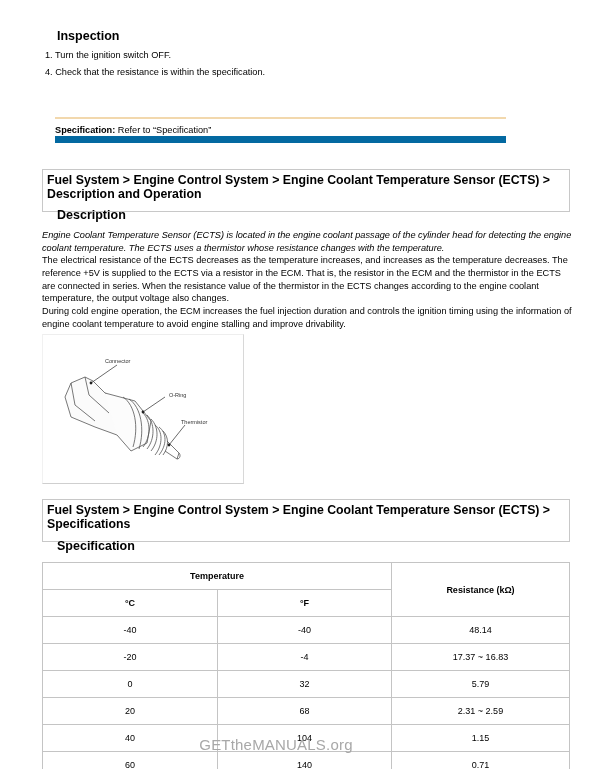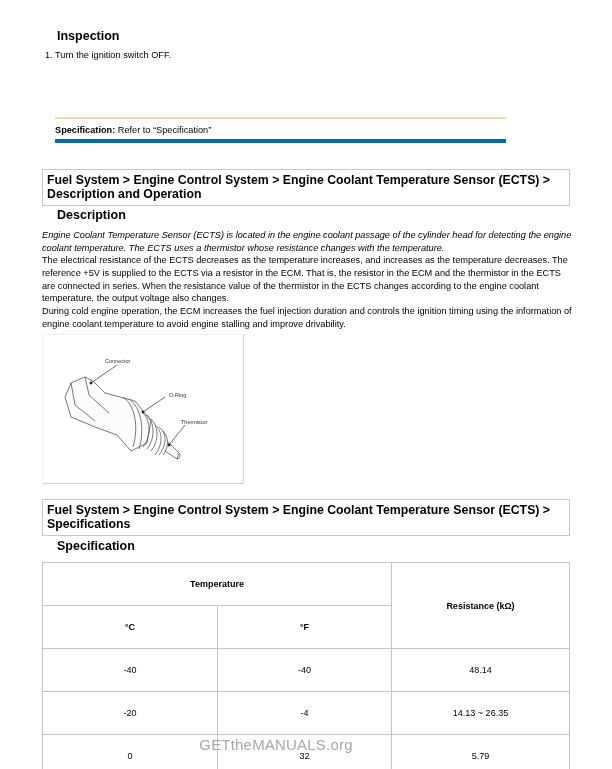--- a/index.html
+++ b/index.html
@@ -4,49 +4,50 @@
 <style>
   * { box-sizing: border-box; margin: 0; padding: 0; }
   html, body { width: 612px; height: 769px; background: #ffffff; overflow: hidden; }
   body { position: relative; font-family: "Liberation Sans", sans-serif; color: #000; }
 
   .h2 { position: absolute; font-weight: bold; font-size: 12.5px; }
   .list { position: absolute; left: 45px; top: 47px; font-size: 9.2px; line-height: 17px; }
   .list li { list-style: none; white-space: nowrap; }
 
   .specnote { position: absolute; left: 55px; top: 117px; width: 451px; height: 26px;
-              border-top: 2px solid #f2d8ad; border-bottom: 4px solid #0369a1;
+              border-top: 2px solid #f2d8ad; border-bottom: 7px solid #0369a1;
               font-size: 9.2px; line-height: 22px; }
   .specnote b { font-weight: bold; }
 
   .crumb { position: absolute; left: 42px; width: 528px; border: 1px solid #c8c8c8;
-           font-weight: bold; font-size: 12.3px; line-height: 13.5px; padding: 4px 5px 4px 4px; }
+           font-weight: bold; font-size: 12.3px; line-height: 13.5px; padding: 4px 5px 10px 4px; }
 
   .para { position: absolute; left: 42px; width: 530px; font-size: 9.2px; line-height: 12.8px; }
 
   .figure { position: absolute; left: 42px; top: 334px; width: 202px; height: 150px;
             border-right: 1px solid #d8d8d8; border-bottom: 1px solid #cfcfcf;
             border-top: 1px solid #eeeeee; border-left: 1px solid #f1f1f1; }
   .figure svg { position: absolute; left: 0; top: 0; }
 
   table.spec { position: absolute; left: 42px; top: 562px; width: 528px; border-collapse: collapse;
                font-size: 9px; }
-  table.spec td, table.spec th { border: 1px solid #c4c4c4; text-align: center; height: 18.8px; padding: 16px; }
+  table.spec td, table.spec th { border: 1px solid #c4c4c4; text-align: center; height: 18.8px; padding: 8px; }
   table.spec th { font-weight: bold; }
   table.spec td { font-weight: normal; }
 
   .watermark { position: absolute; left: 0; width: 552px; top: 736px; text-align: center;
                font-size: 15px; color: #a8a8a8; letter-spacing: 0.2px; }
 </style>
 </head>
 <body>
 
 <div class="h2" style="left:57px; top:29px;">Inspection</div>
 <ol class="list">
   <li>1. Turn the ignition switch OFF.</li>
+  <li>4. Check that the resistance is within the specification.</li>
 </ol>
 <div class="specnote">
   <b>Specification:</b><span> Refer to “Specification”</span>
 </div>
 
 <div class="crumb" style="top:169px;">
   <div>Fuel System &gt; Engine Control System &gt; Engine Coolant Temperature Sensor (ECTS) &gt;</div>
   <div>Description and Operation</div>
 </div>
 <div class="h2" style="left:57px; top:208px;">Description</div>
@@ -109,21 +110,21 @@
   </thead>
   <tbody>
     <tr>
       <td>-40</td>
       <td>-40</td>
       <td>48.14</td>
     </tr>
     <tr>
       <td>-20</td>
       <td>-4</td>
-      <td>14.13 ~ 26.35</td>
+      <td>17.37 ~ 16.83</td>
     </tr>
     <tr>
       <td>0</td>
       <td>32</td>
       <td>5.79</td>
     </tr>
     <tr>
       <td>20</td>
       <td>68</td>
       <td>2.31 ~ 2.59</td>

